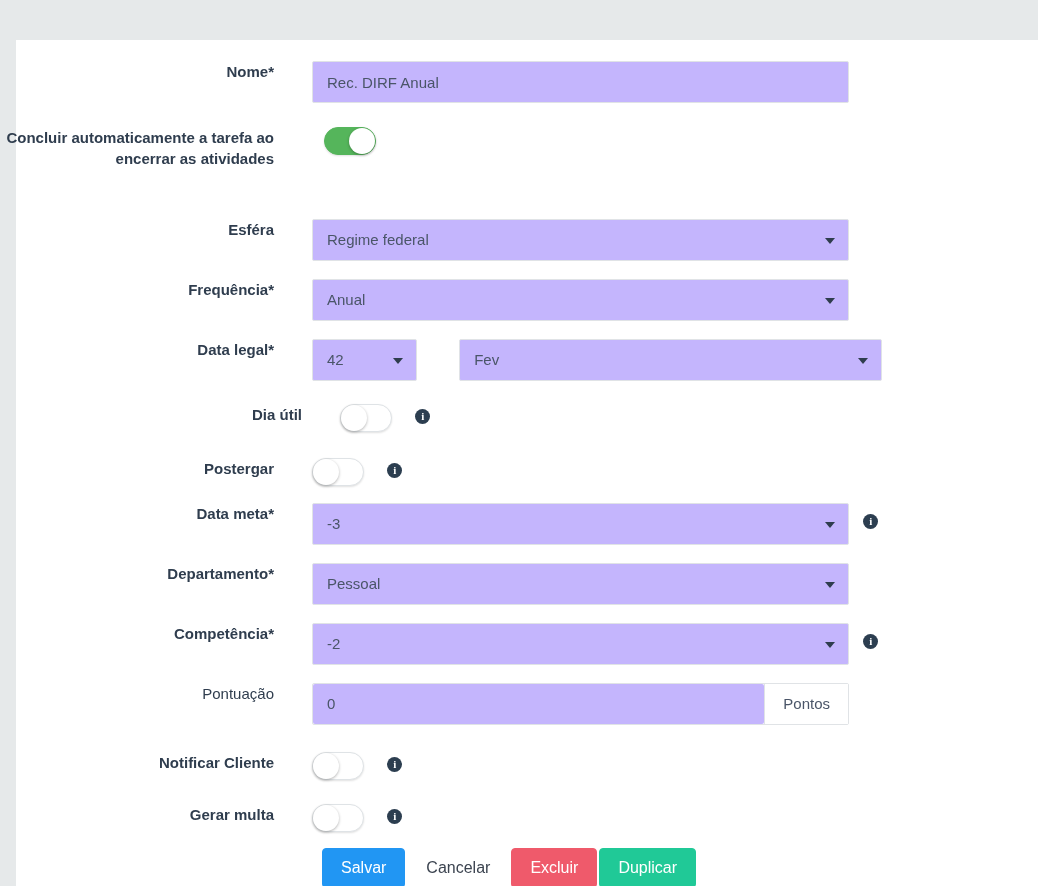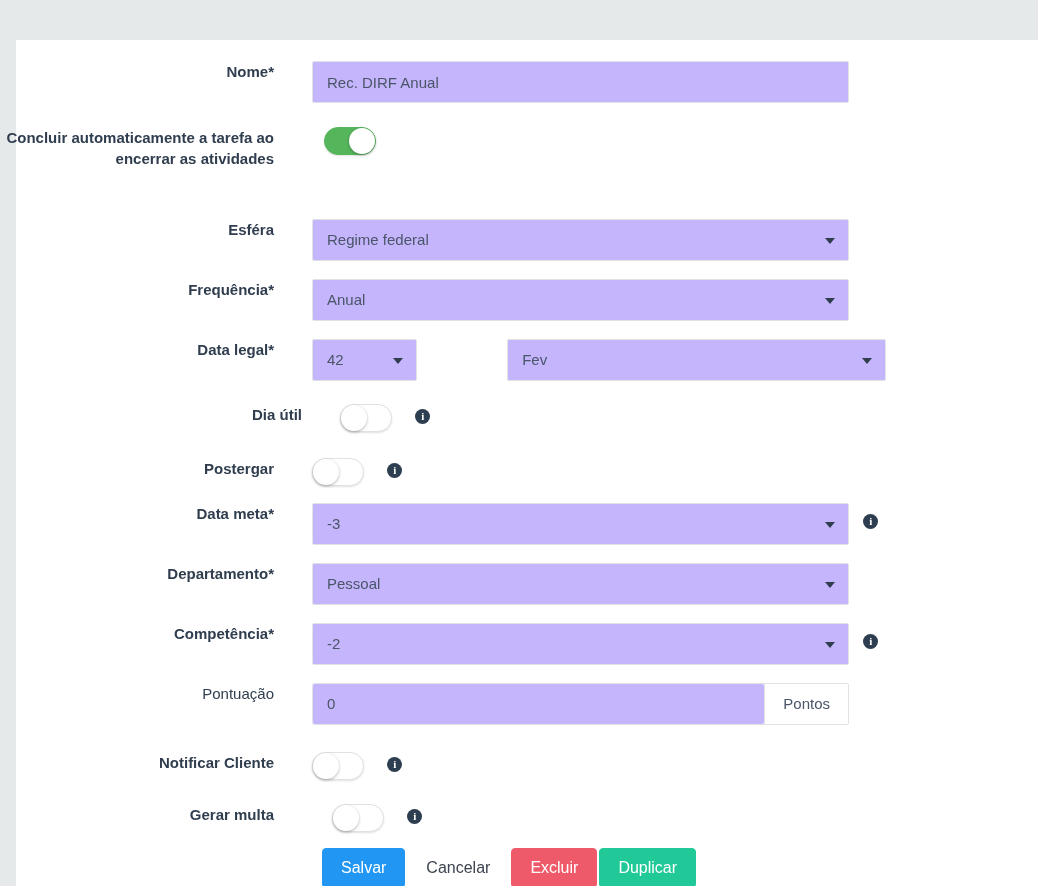--- a/index.html
+++ b/index.html
@@ -70,21 +70,21 @@
     font-size: 15px;
     color: #4a5568;
     padding: 0 14px;
     line-height: 40px;
     display: block;
     width: 100%;
     outline: none;
   }
   .w-main  { width: 537px; }
   .w-day   { width: 105px; }
-  .w-month { width: 379px; margin-left: 48px; }
+  .w-month { width: 423px; }
 
   .select-wrap { position: relative; display: inline-block; vertical-align: top; }
   .select-wrap .field { padding-right: 32px; white-space: nowrap; overflow: hidden; }
   .caret {
     position: absolute;
     right: 14px; top: 50%;
     margin-top: -2px;
     width: 0; height: 0;
     border-left: 5px solid transparent;
     border-right: 5px solid transparent;
@@ -309,21 +309,21 @@
   <div class="form-row" style="top:752px;">
     <div class="lbl">Notificar Cliente</div>
     <div class="ctl">
       <div class="switch off">
         <span class="knob"></span>
       </div>
       <span class="info" style="margin-left:19px;margin-top:5px;">i</span>
     </div>
   </div>
 
-  <div class="form-row" style="top:804px;gap:20px;">
+  <div class="form-row" style="top:804px;">
     <div class="lbl">Gerar multa</div>
     <div class="ctl">
       <div class="switch off">
         <span class="knob"></span>
       </div>
       <span class="info" style="margin-left:19px;margin-top:5px;">i</span>
     </div>
   </div>
 
   <div id="btnbar">

